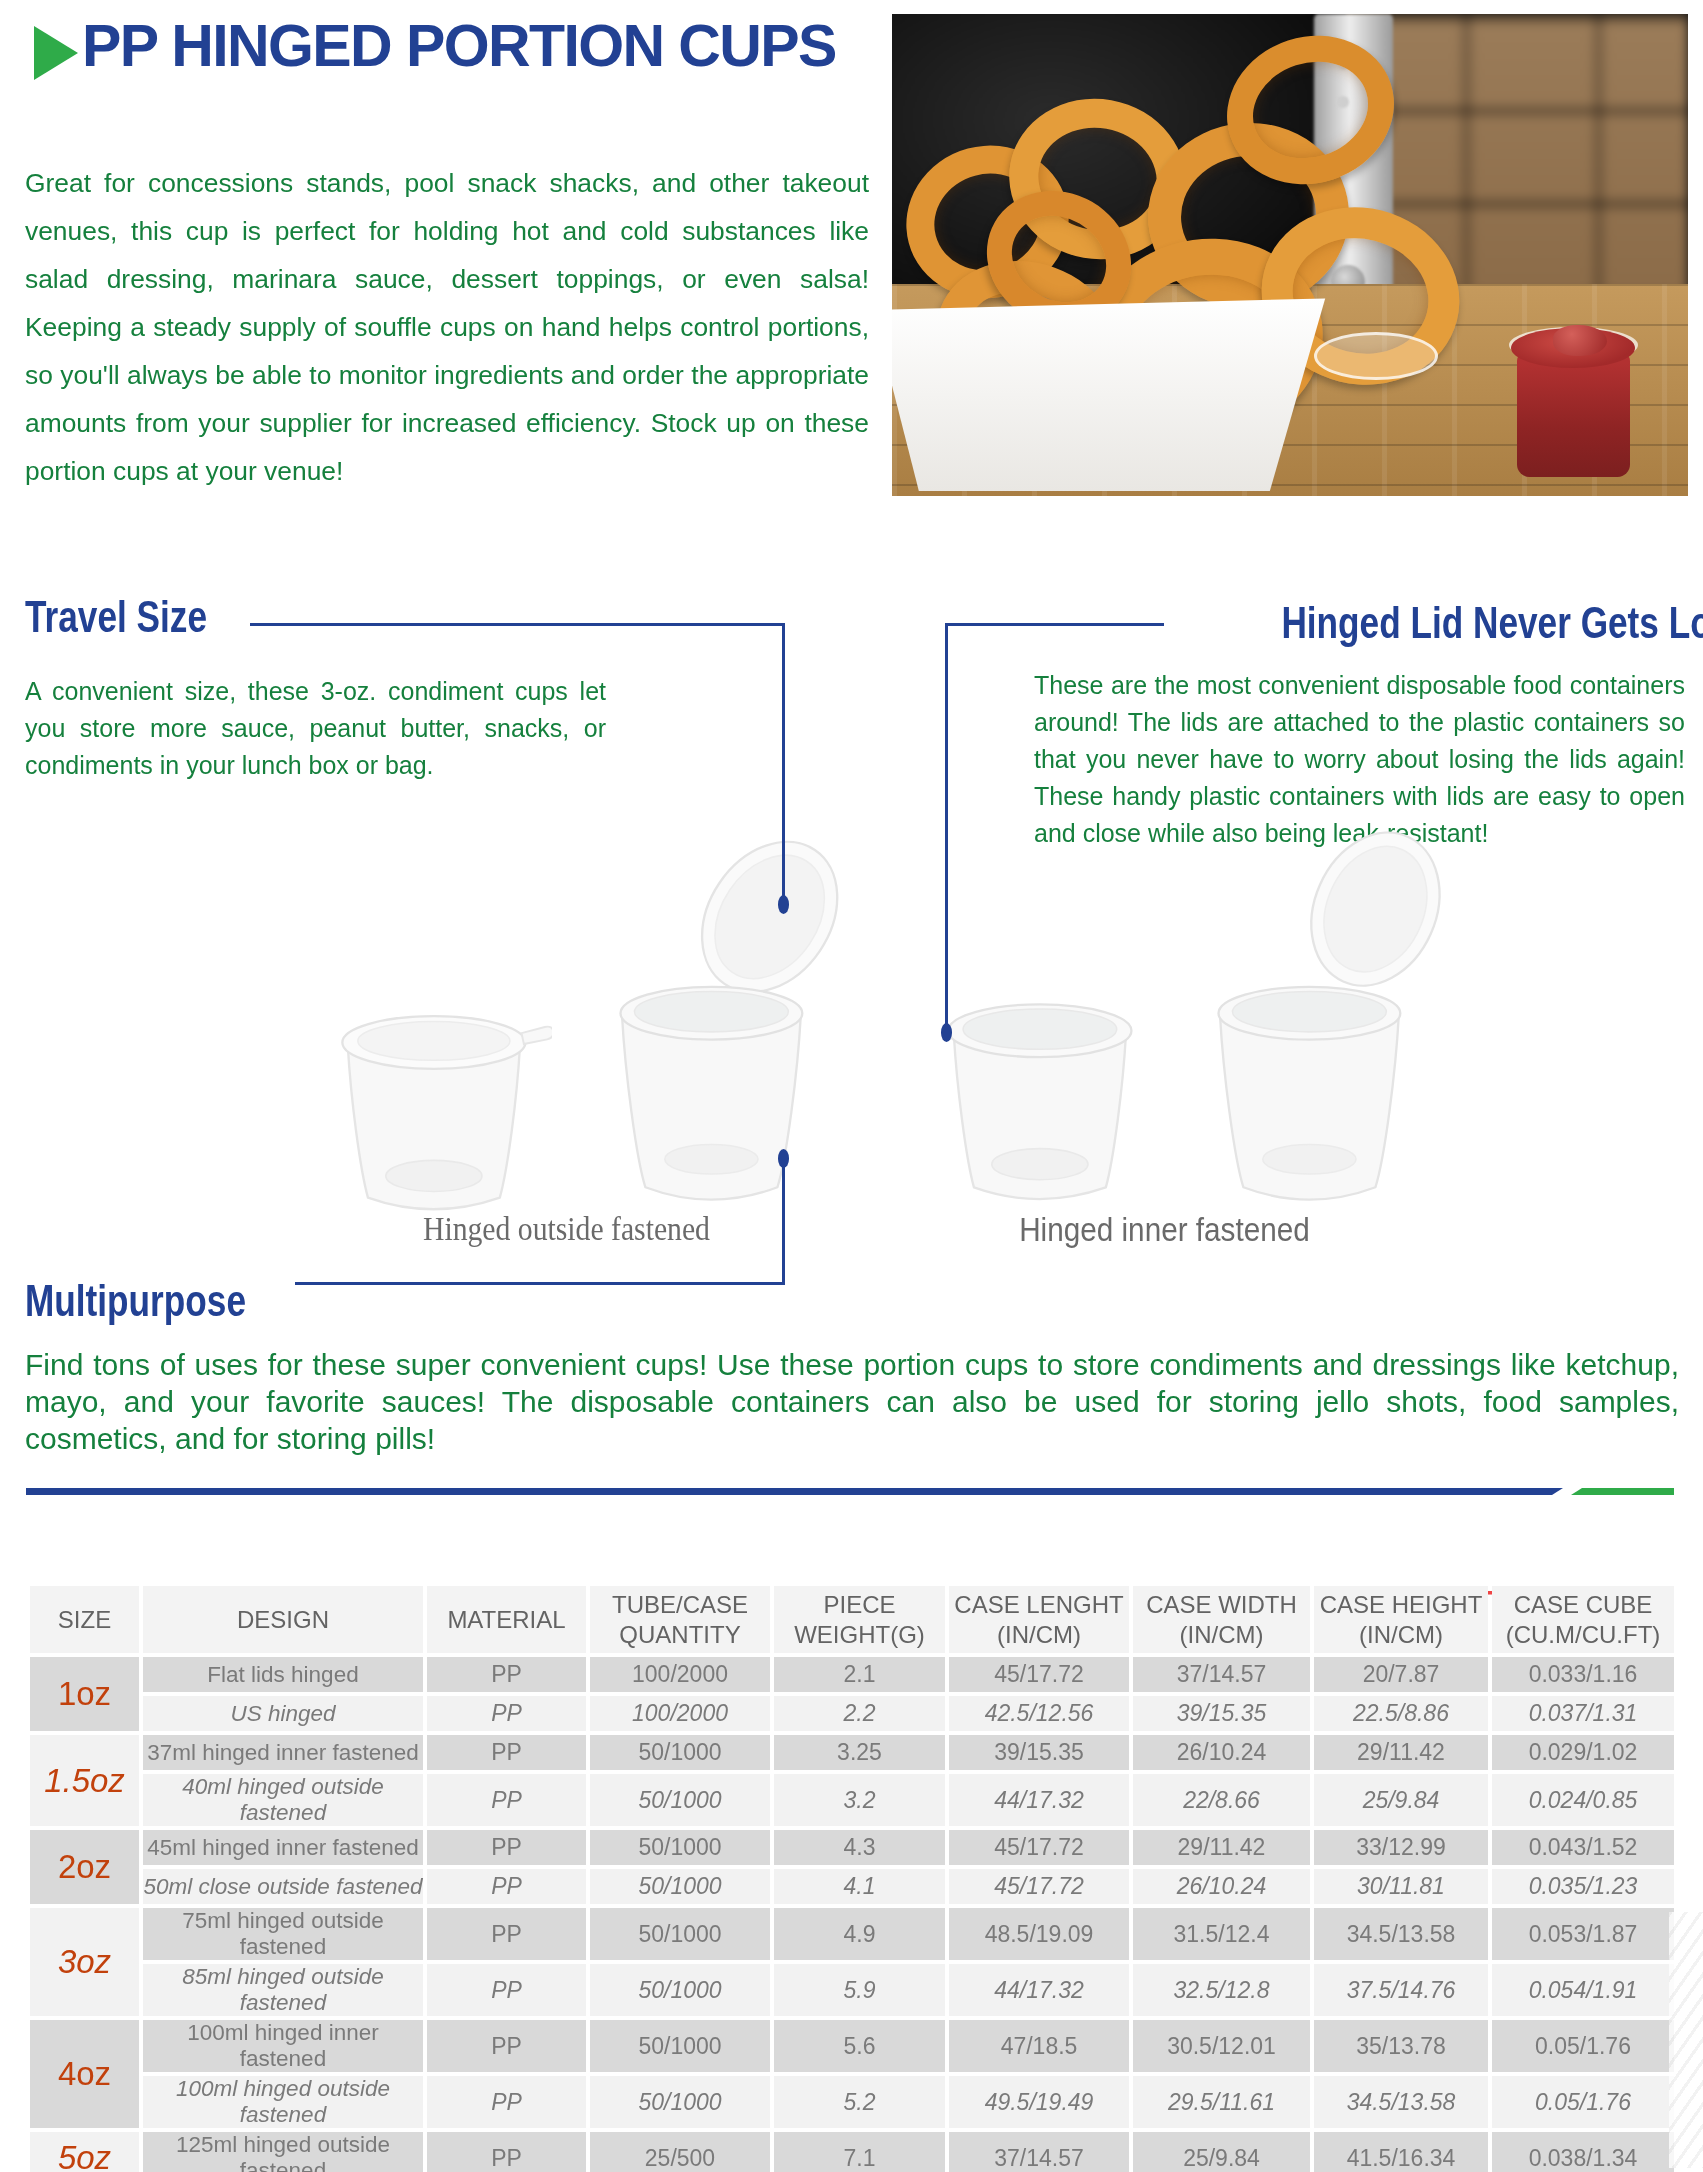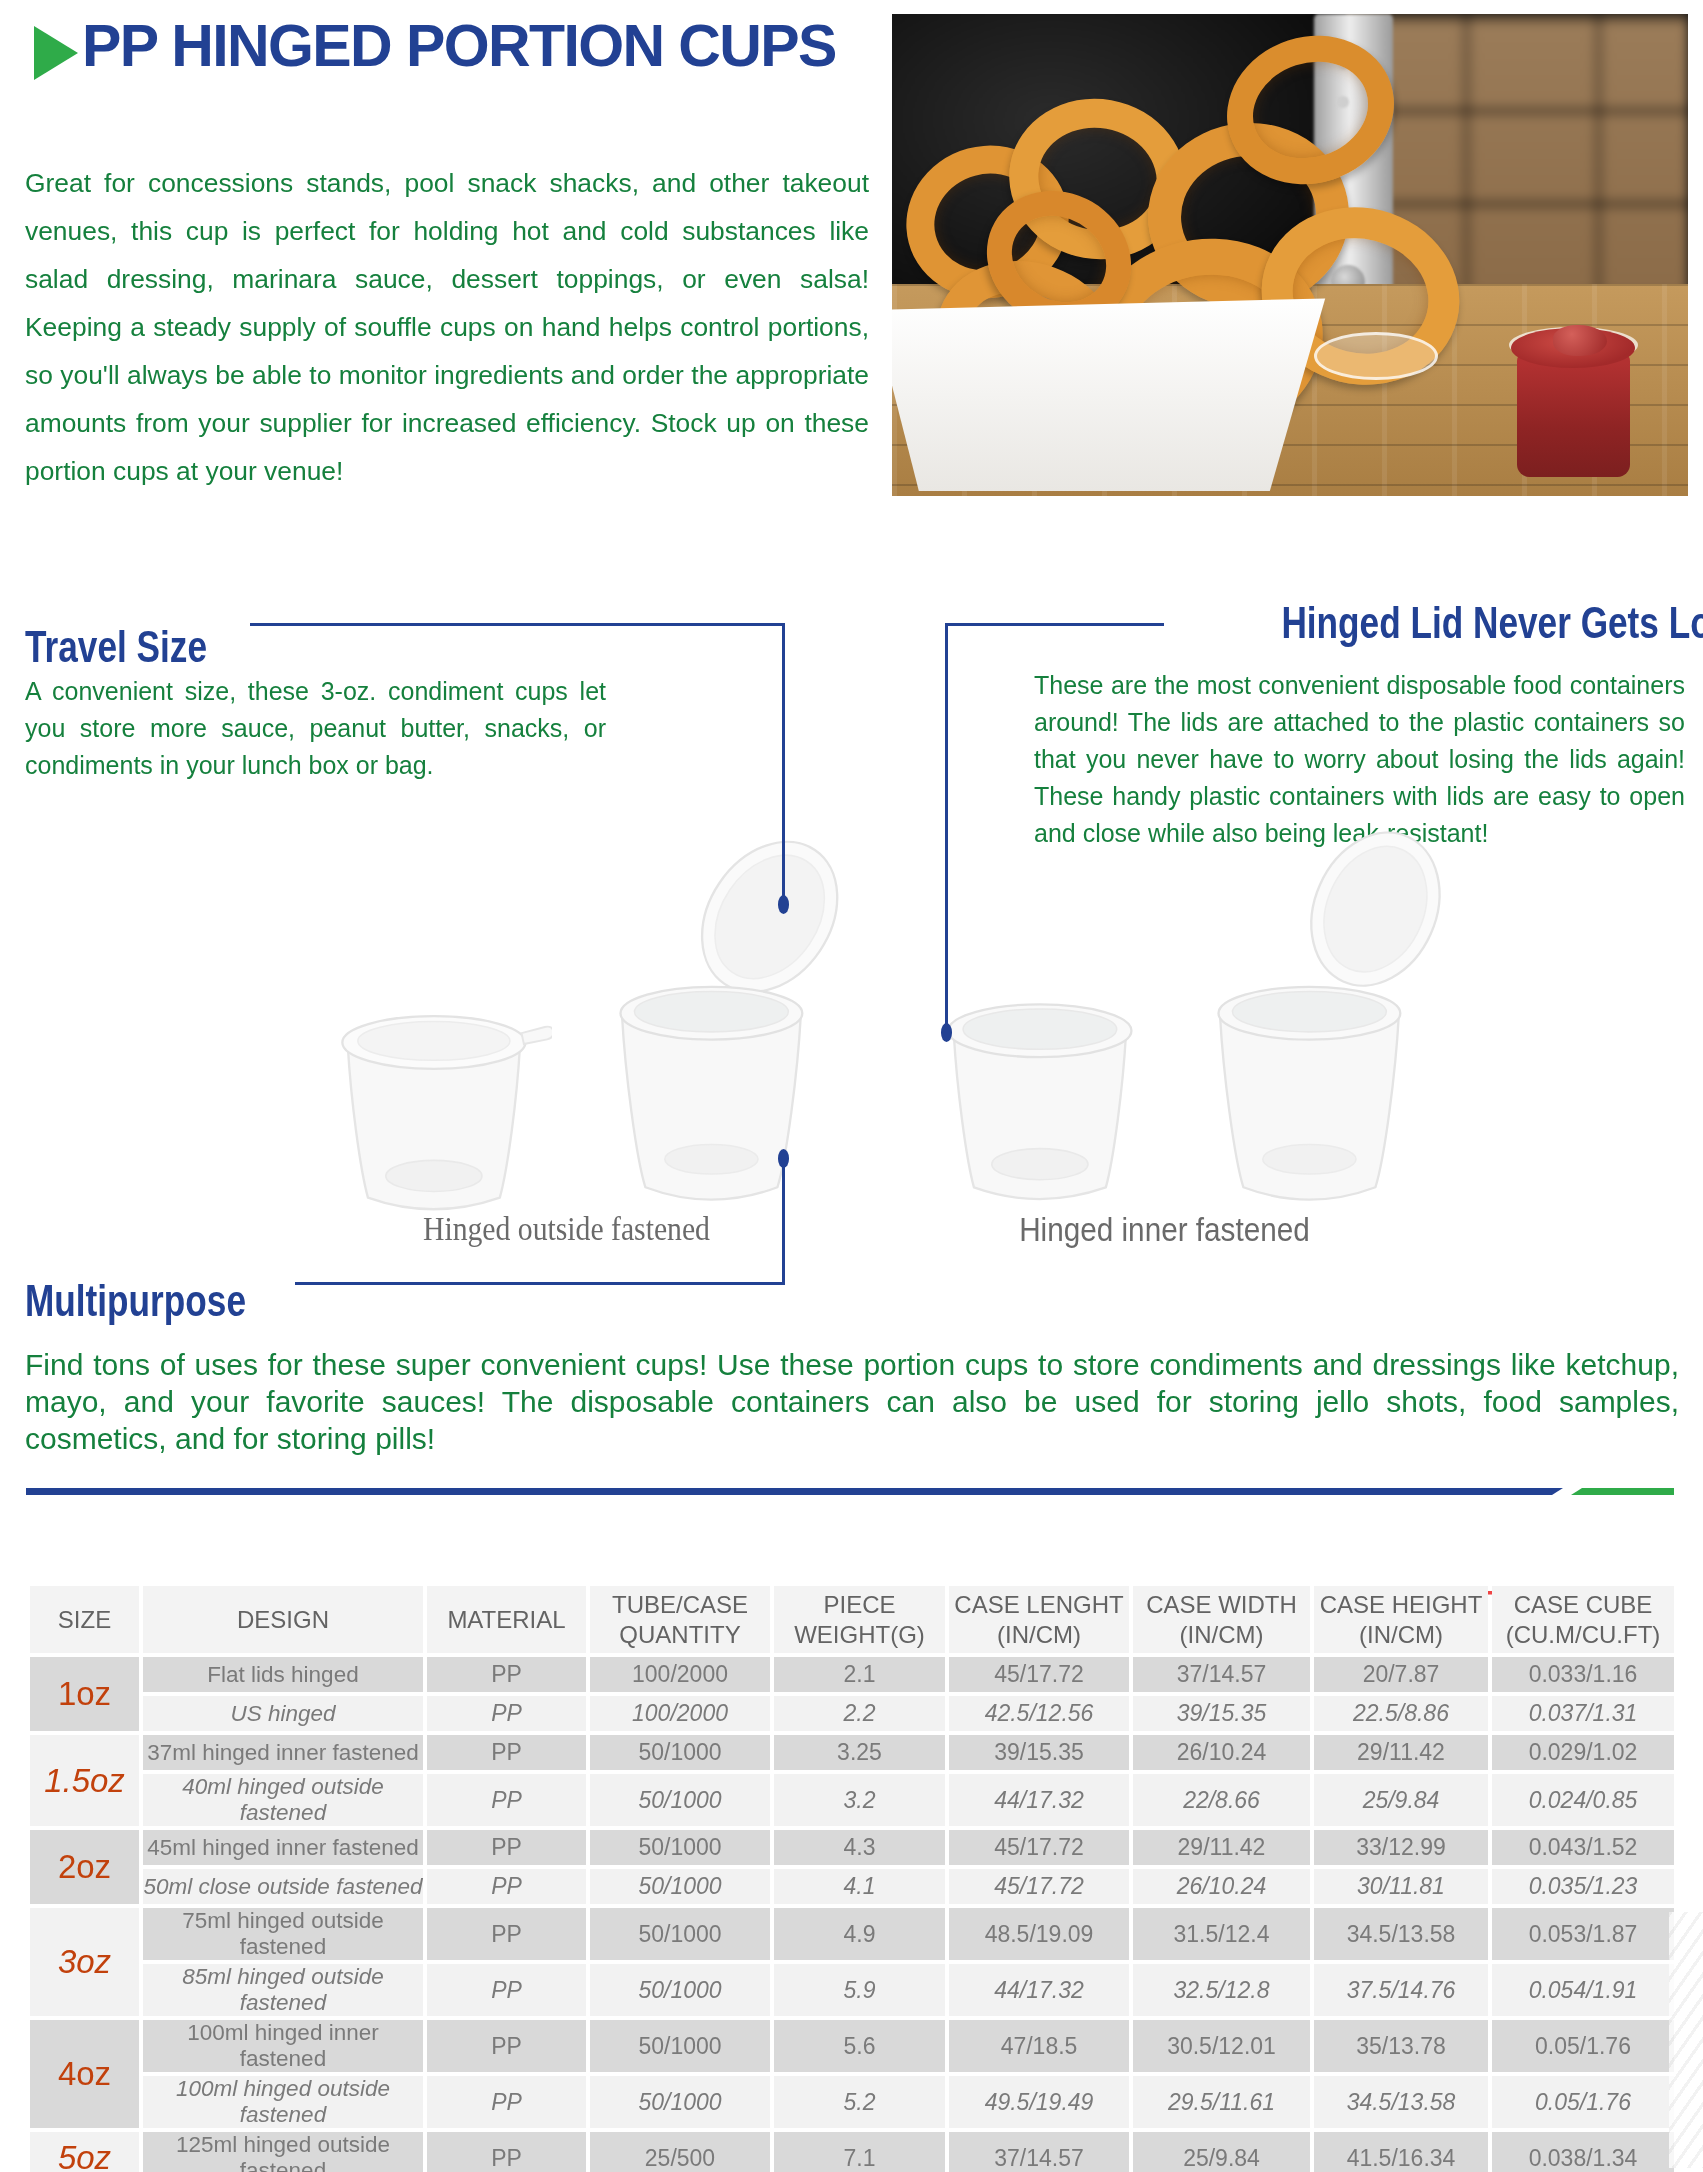--- a/index.html
+++ b/index.html
@@ -120,21 +120,21 @@
   <div class="ph-tray"></div>
   <div class="ph-lid"></div>
   <div class="ph-cup"></div>
   <div class="ph-cup-rim"></div>
   <div class="ph-sauce"></div>
   <div class="ph-blob"></div>
 </div>
 
 <p class="abs para intro">Great for concessions stands, pool snack shacks, and other takeout venues, this cup is perfect for holding hot and cold substances like salad dressing, marinara sauce, dessert toppings, or even salsa! Keeping a steady supply of souffle cups on hand helps control portions, so you'll always be able to monitor ingredients and order the appropriate amounts from your supplier for increased efficiency. Stock up on these portion cups at your venue!</p>
 
-<h2 class="abs h2" style="left:25px;top:622px;"><span class="cond">Travel Size</span></h2>
+<h2 class="abs h2" style="left:25px;top:592px;"><span class="cond">Travel Size</span></h2>
 <p class="abs para travel-body">A convenient size, these 3-oz.  condiment cups let you store more sauce, peanut butter, snacks, or condiments in your lunch box or bag.</p>
 
 <h2 class="abs h2" style="left:1166px;top:598px;width:519px;text-align:right;"><span class="cond-r">Hinged Lid Never Gets Lost</span></h2>
 <p class="abs para hinged-body">These are the most convenient disposable food containers around!  The lids are attached to the plastic containers so that you never have to worry about losing the lids again!  These handy plastic containers with lids are easy to open and close while also being leak-resistant!</p>
 
 <svg class="cupsvg" style="left:315px;top:968px;" width="237" height="256" viewBox="0 0 305 330">
   <path d="M42,100 C46,170 58,260 68,296 Q152,326 238,296 C248,260 260,170 264,100 Z" fill="#f8f8f8" stroke="#e5e5e5" stroke-width="3"></path>
   <ellipse cx="153" cy="268" rx="62" ry="20" fill="#f1f1f1" stroke="#e9e9e9" stroke-width="2"></ellipse>
   <ellipse cx="153" cy="96" rx="118" ry="34" fill="#fbfbfb" stroke="#e3e3e3" stroke-width="3"></ellipse>
   <ellipse cx="153" cy="94" rx="98" ry="25" fill="#f4f4f4" stroke="#ececec" stroke-width="2"></ellipse>

